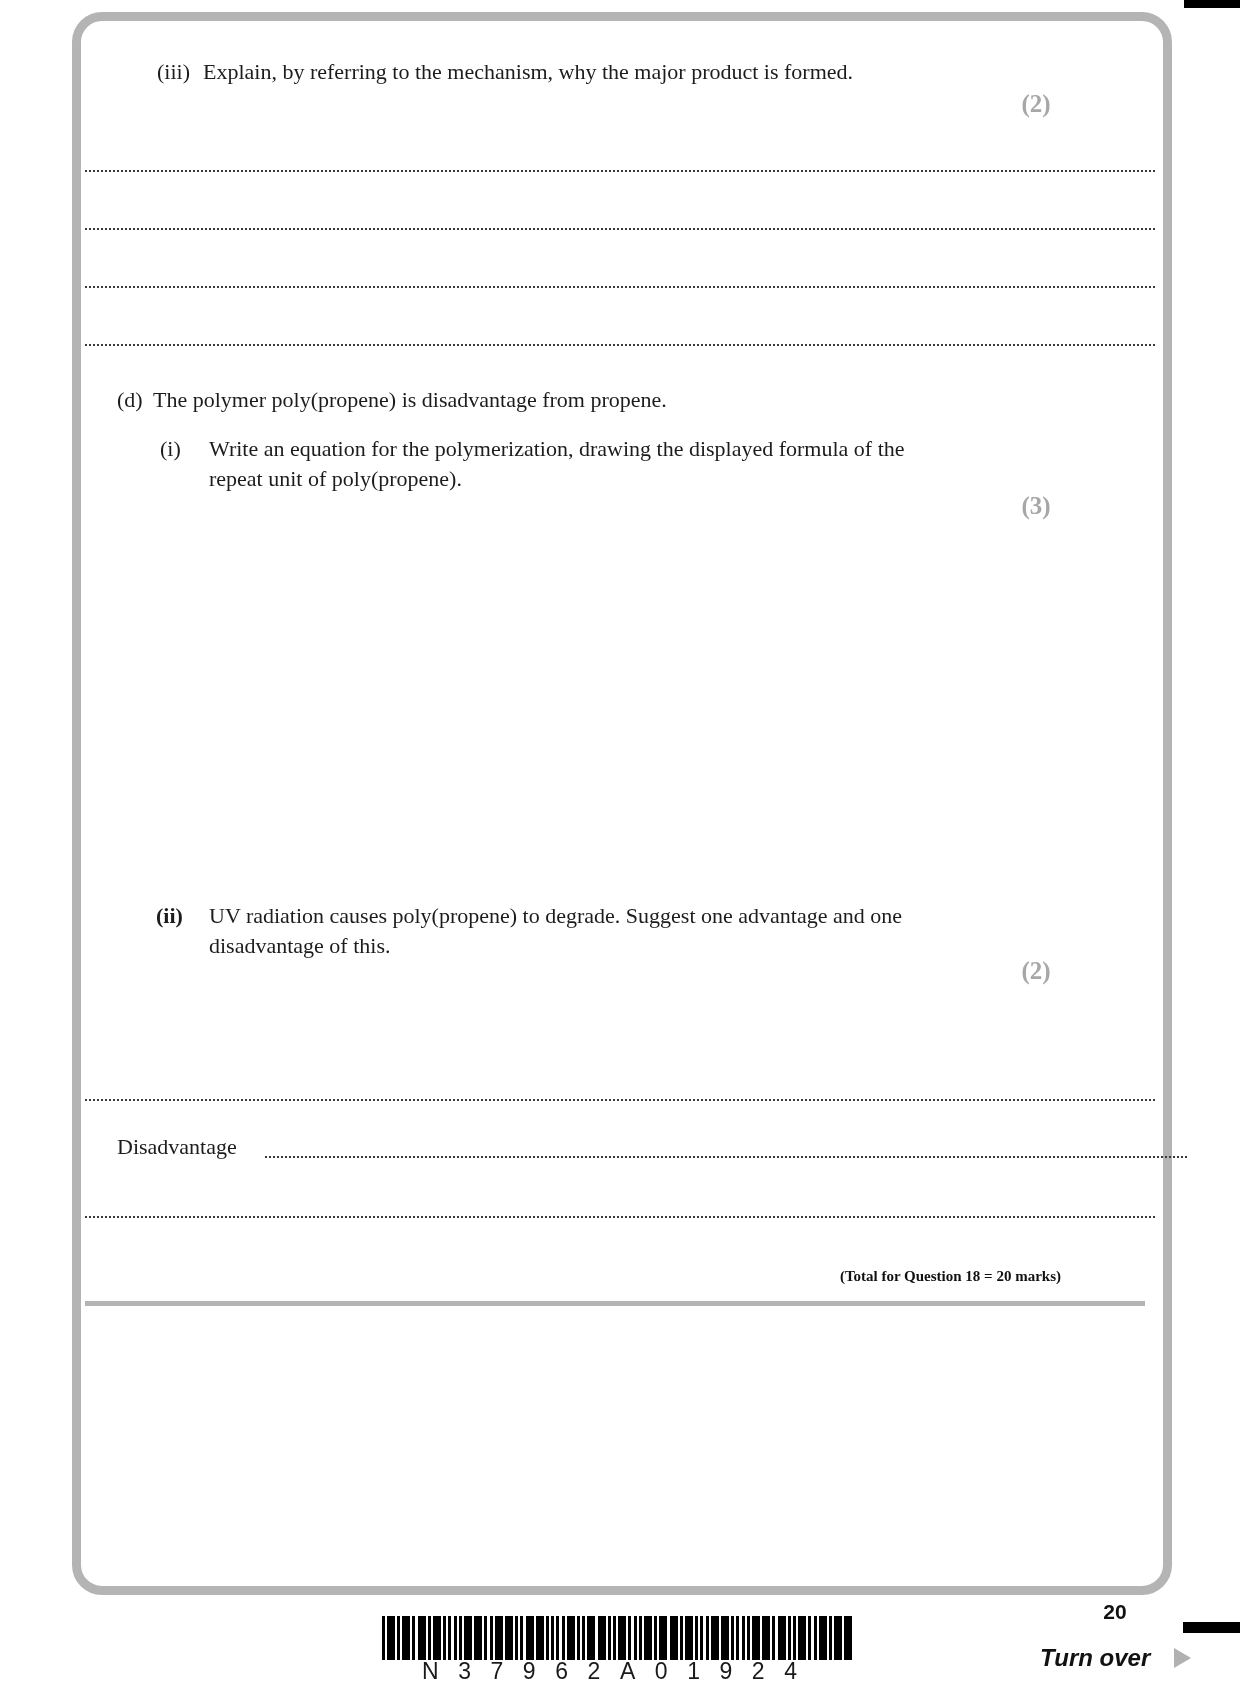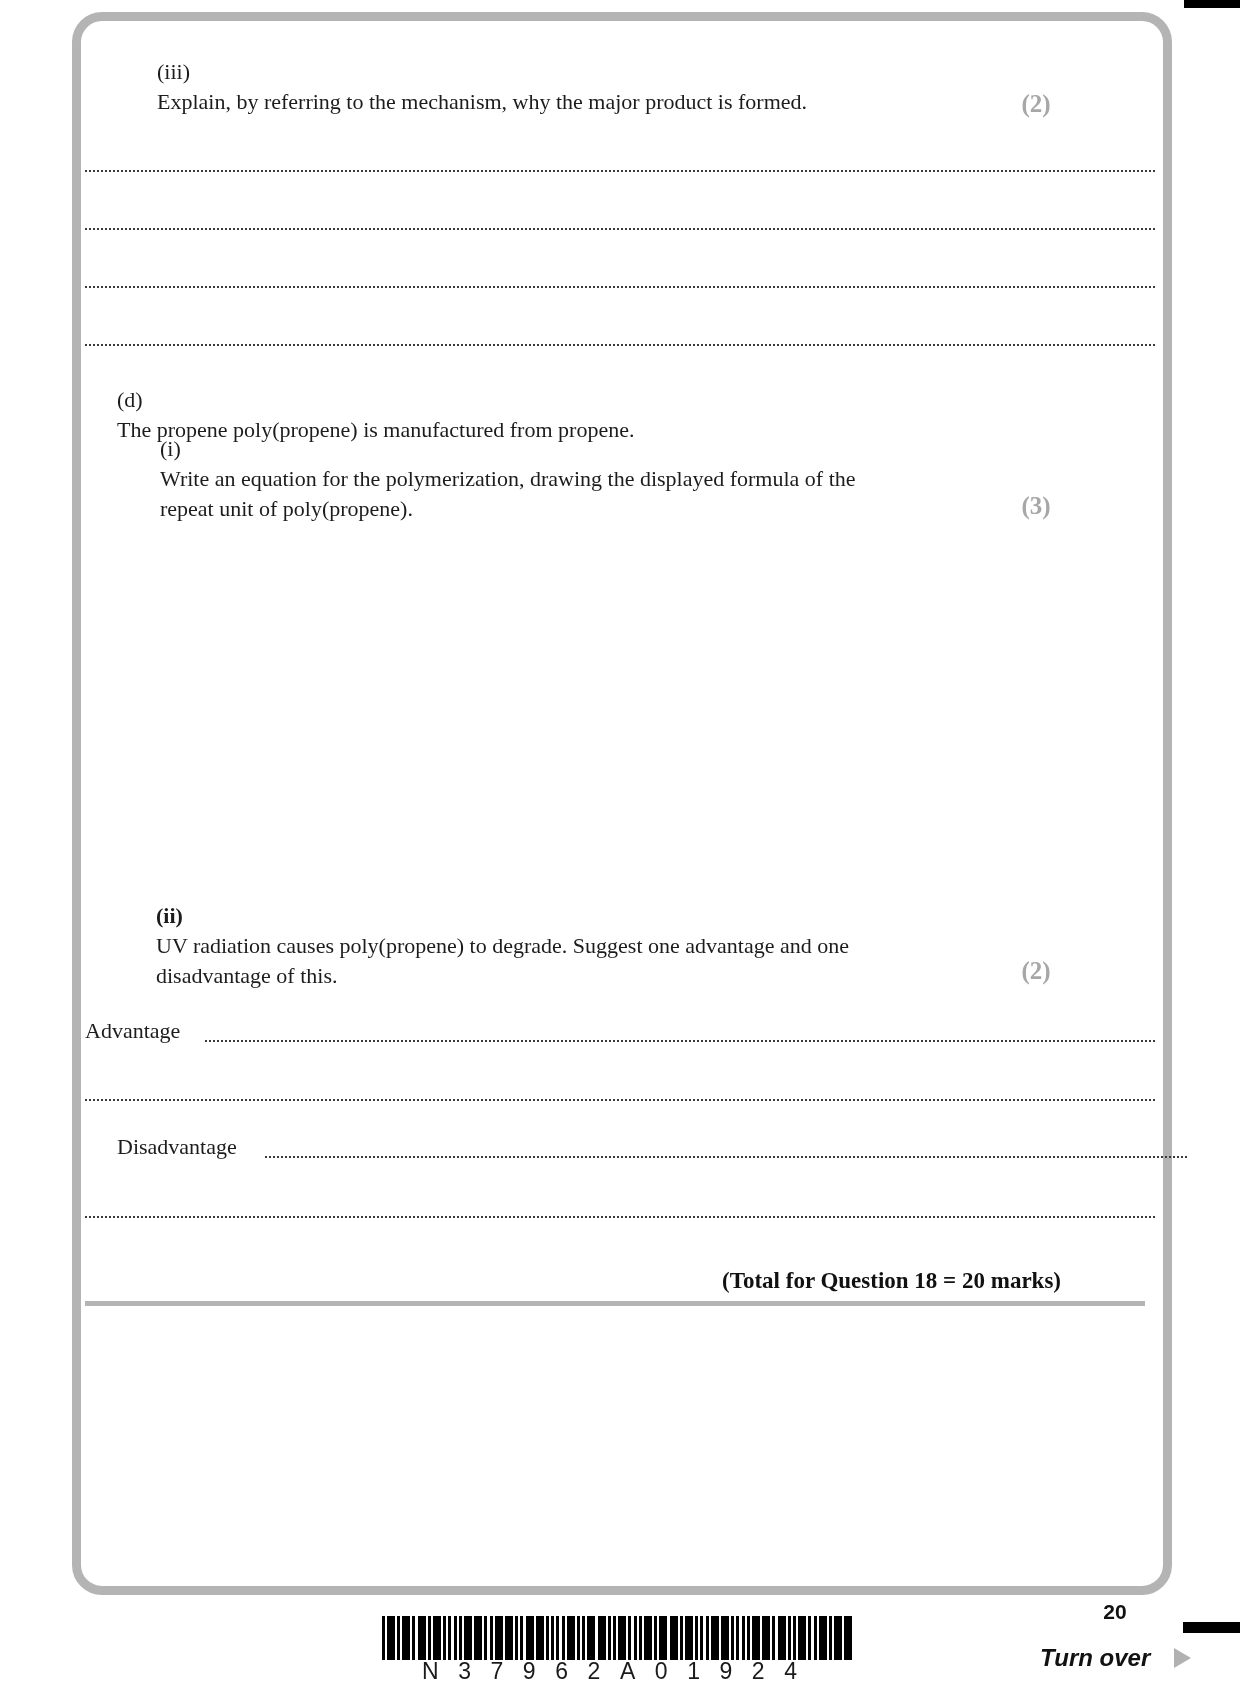--- a/index.html
+++ b/index.html
@@ -33,21 +33,20 @@
     border-radius: 30px;
   }
 
   
   .qrow {
     position: absolute;
     display: flex;
     font-size: 22px;
     line-height: 30px;
     color: #1c1c1c;
-    flex-direction: column;
   }
   .qrow .qnum  { flex: 0 0 auto; }
   .qrow .qtext { white-space: pre-line; }
 
   .row-iii  { left: 157px; top: 57px;  }
   .row-iii .qnum  { width: 46px; }
   .row-d    { left: 117px; top: 385px; }
   .row-d .qnum    { width: 36px; }
   .row-di   { left: 160px; top: 434px; }
   .row-di .qnum   { width: 49px; }
@@ -103,21 +102,21 @@
   .adv-row  { top: 1018px; }
   .adv-row .dots { left: 120px; }
   .dis-row  { top: 1134px; margin-left: 32px; }
   .dis-row .dots { left: 148px; }
 
   
   .total-text {
     position: absolute;
     right: 179px;
     top: 1268px;
-    font-size: 23px;
+    font-size: 15px;
     font-weight: bold;
     color: #111111;
   }
   .total-rule {
     position: absolute;
     left: 85px; top: 1301px;
     width: 1060px; height: 5px;
     background: #b4b4b4;
   }
 
@@ -189,41 +188,37 @@
   </div>
   <div class="marks marks-iii">(2)</div>
 
   <div class="ans-line ln1"></div>
   <div class="ans-line ln2"></div>
   <div class="ans-line ln3"></div>
   <div class="ans-line ln4"></div>
 
   <div class="qrow row-d">
     <span class="qnum">(d)</span>
-    <span class="qtext">The propene poly(propene) is manufactured from propene.</span>
+    <span class="qtext">The polymer poly(propene) is disadvantage from propene.</span>
   </div>
 
   <div class="qrow row-di">
     <span class="qnum">(i)</span>
     <span class="qtext">Write an equation for the polymerization, drawing the displayed formula of the
 repeat unit of poly(propene).</span>
   </div>
   <div class="marks marks-di">(3)</div>
 
   <div class="qrow row-dii">
     <span class="qnum">(ii)</span>
     <span class="qtext">UV radiation causes poly(propene) to degrade.  Suggest one advantage and one
 disadvantage of this.</span>
   </div>
   <div class="marks marks-dii">(2)</div>
 
-  <div class="label-line adv-row">
-    <span>Advantage</span>
-    <div class="dots"></div>
-  </div>
   <div class="ans-line ln6"></div>
 
   <div class="label-line dis-row">
     <span>Disadvantage</span>
     <div class="dots"></div>
   </div>
   <div class="ans-line ln8"></div>
 
   <div class="total-text">(Total for Question 18 = 20 marks)</div>
   <div class="total-rule"></div>

